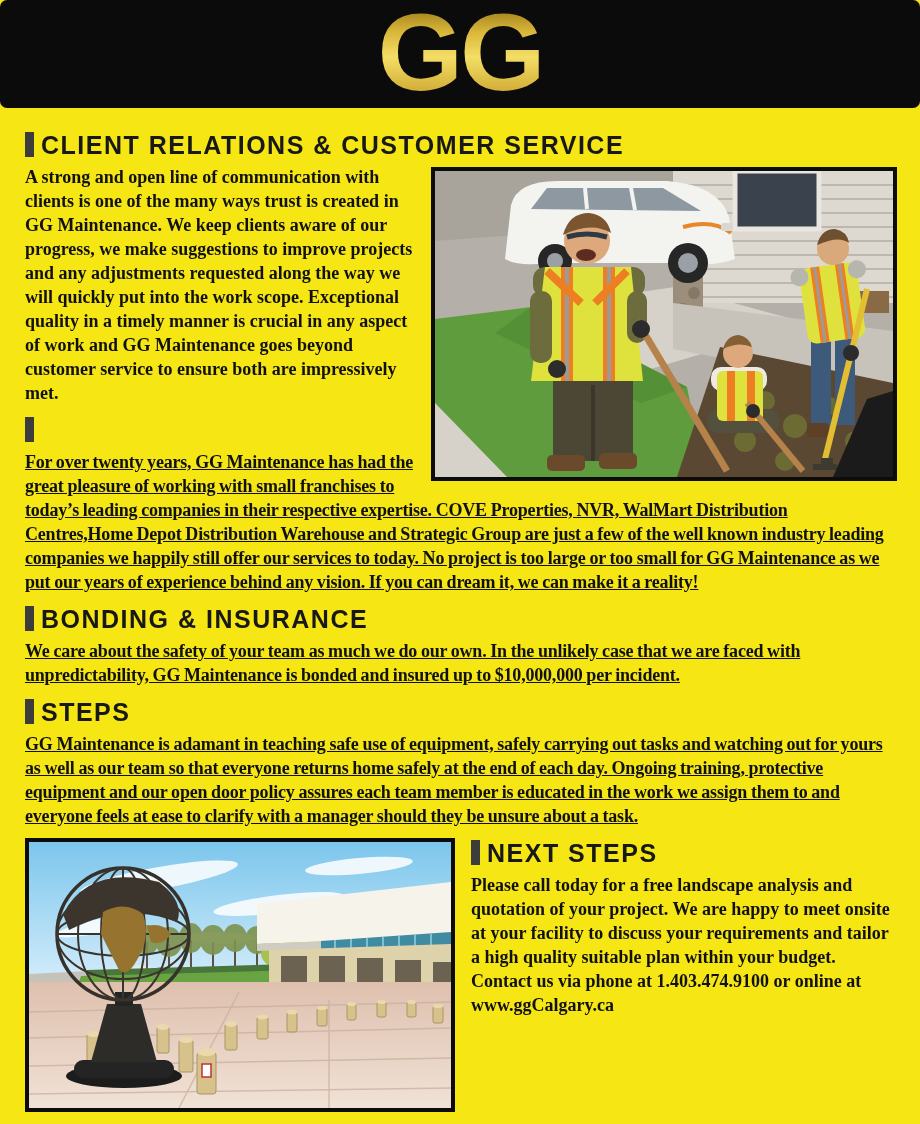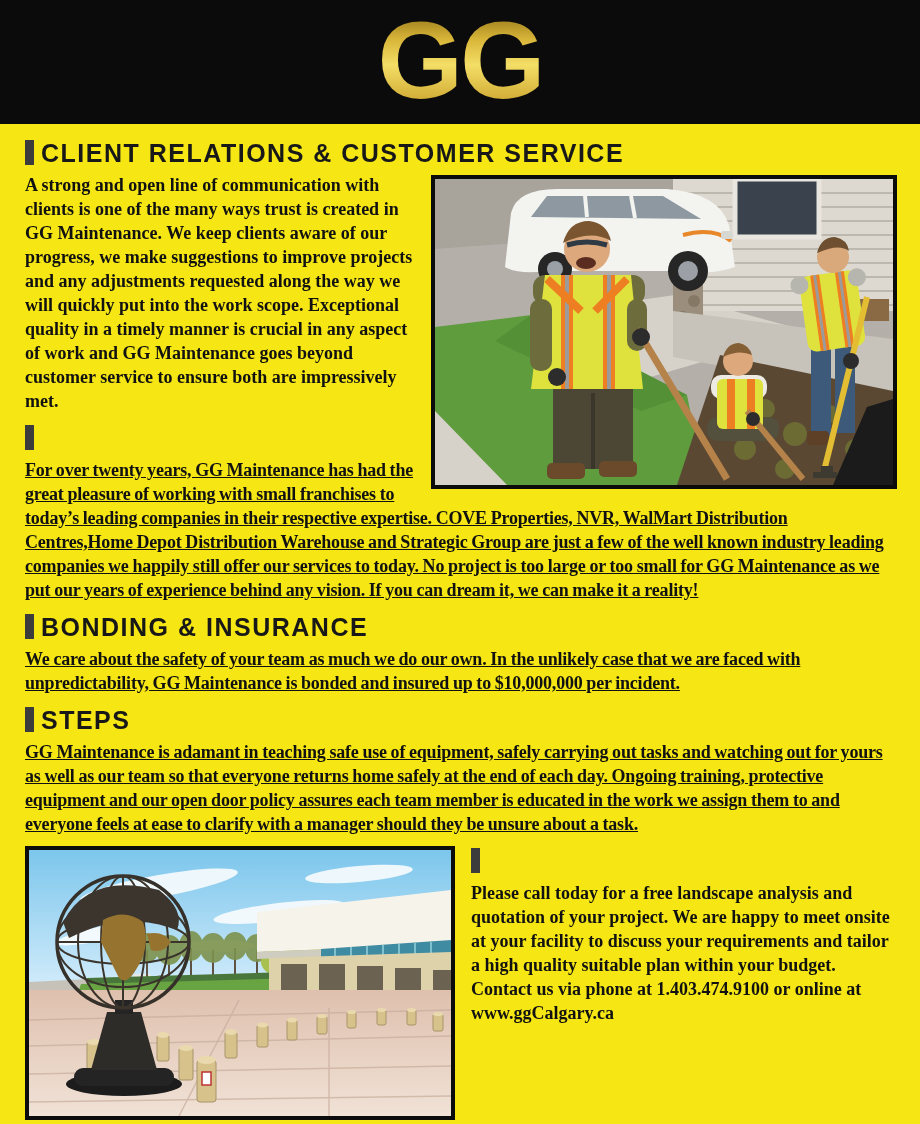--- a/index.html
+++ b/index.html
@@ -5,35 +5,35 @@
   html,body{margin:0;padding:0;}
   body{
     width:920px;height:1124px;overflow:hidden;
     background:#f6e714;
     font-family:"Liberation Serif", serif;
   }
   .page{width:920px;height:1124px;position:relative;}
 
   
   header{
-    height:124px;background:#0b0b0b;
-    display:flex;align-items:center;justify-content:center;
+    height:108px;background:#0b0b0b;
+    display:flex;align-items:center;justify-content:center;border-radius:7px;
   }
   .logo{
     font-family:"Liberation Sans", sans-serif;
     font-weight:700;font-size:110px;line-height:100px;
     letter-spacing:-3px;
     background:linear-gradient(180deg,#8f6f14 0%,#d9b73a 30%,#f4de66 55%,#c79e28 100%);
     -webkit-background-clip:text;background-clip:text;
     color:transparent;
     transform:translateY(-2px);
   }
 
   
-  main{padding:16px 23px 0 25px;}
+  main{padding:16px 23px 0 25px;margin-top:8px;}
   h2{
     font-family:"Liberation Sans", sans-serif;
     font-weight:700;font-size:25px;line-height:27px;
     letter-spacing:1.5px;color:#181818;margin:0 0 6px 0;
     white-space:nowrap;
   }
   h2.mt{margin-top:12px;}
   .bar{
     display:inline-block;width:9px;height:25px;background:#3c3c3c;
     margin-right:7px;vertical-align:-3px;
@@ -334,19 +334,19 @@
               <line x1="28" y1="92" x2="160" y2="92"></line>
             </g>
             <path d="M34,72 Q60,22 130,40 Q156,60 148,80 Q100,58 40,88 Z" fill="#3c352d"></path>
             <path d="M74,70 Q96,58 114,72 Q122,96 108,118 Q98,136 90,128 Q80,108 72,92 Z" fill="#96742f"></path>
             <path d="M118,84 Q134,80 142,92 Q134,104 122,100 Z" fill="#96742f"></path>
           </g>
         </svg>
       </figure>
 
       <div class="next-col">
-        <h2><span class="bar"></span></h2>
+        <h2><span class="bar"></span><span>NEXT STEPS</span></h2>
         <p>Please call today for a free landscape analysis and quotation of your project. We are happy to meet onsite at your facility to discuss your requirements and tailor a high quality suitable plan within your budget. Contact us via phone at 1.403.474.9100 or online at www.ggCalgary.ca</p>
       </div>
     </div>
 
   </main>
 </div>
 
 </body></html>

